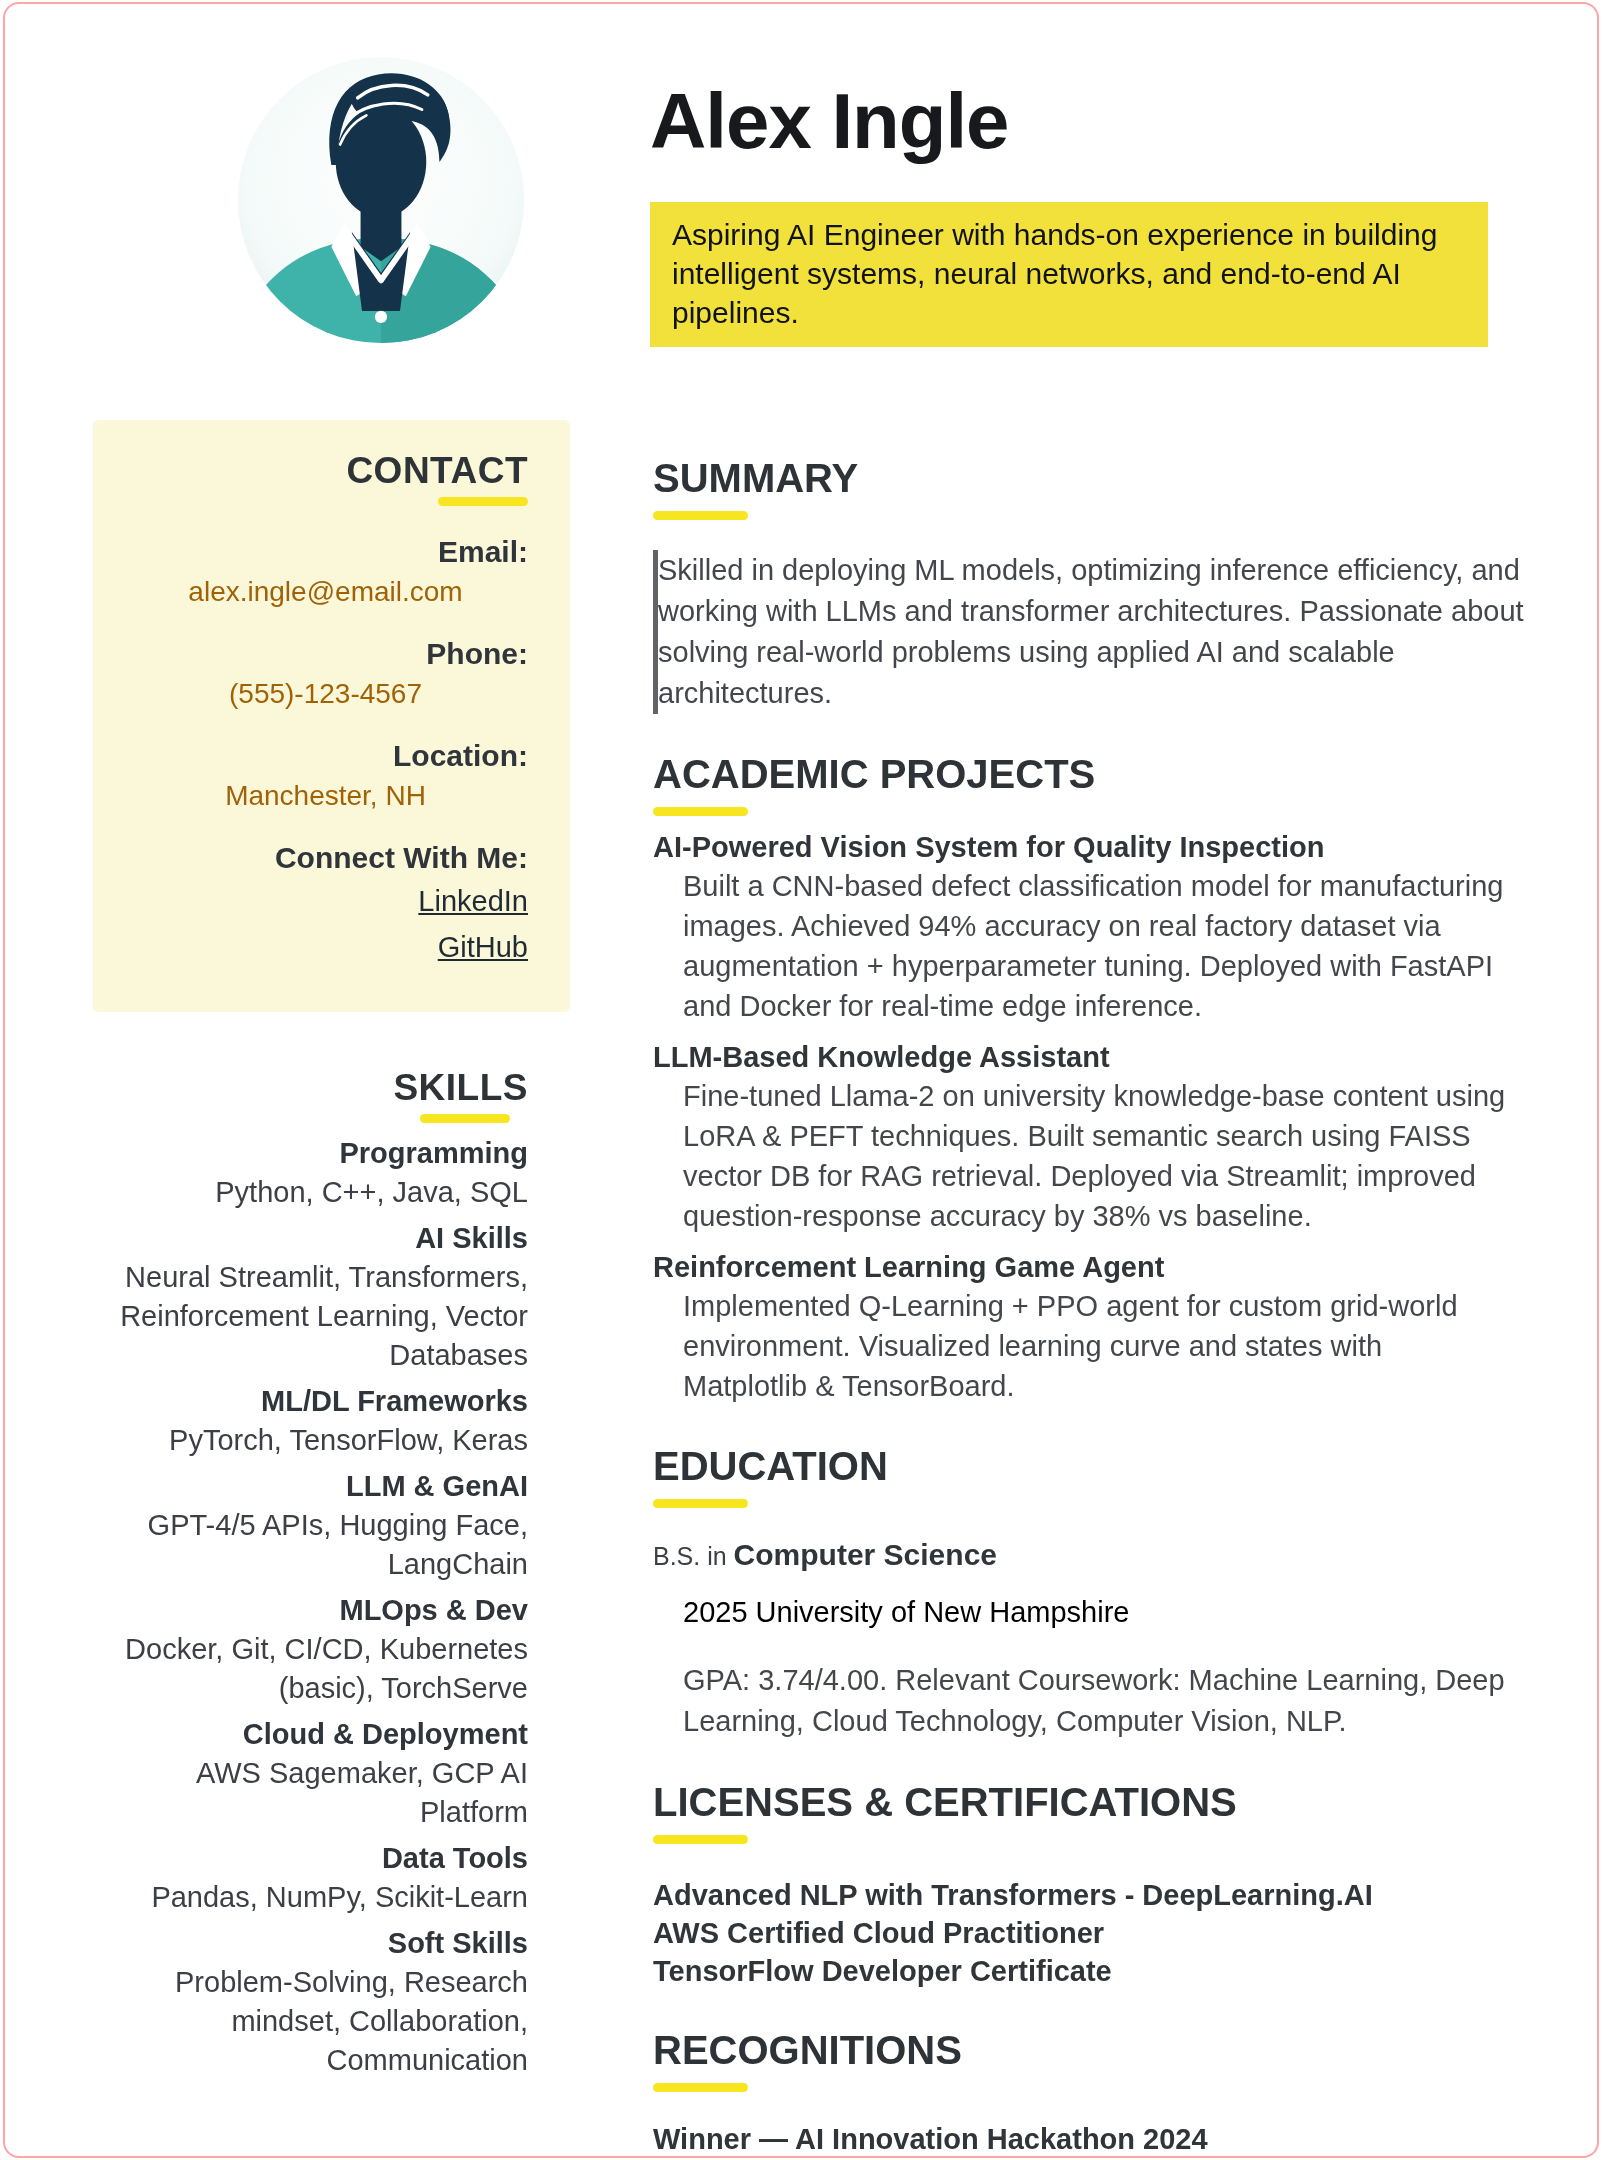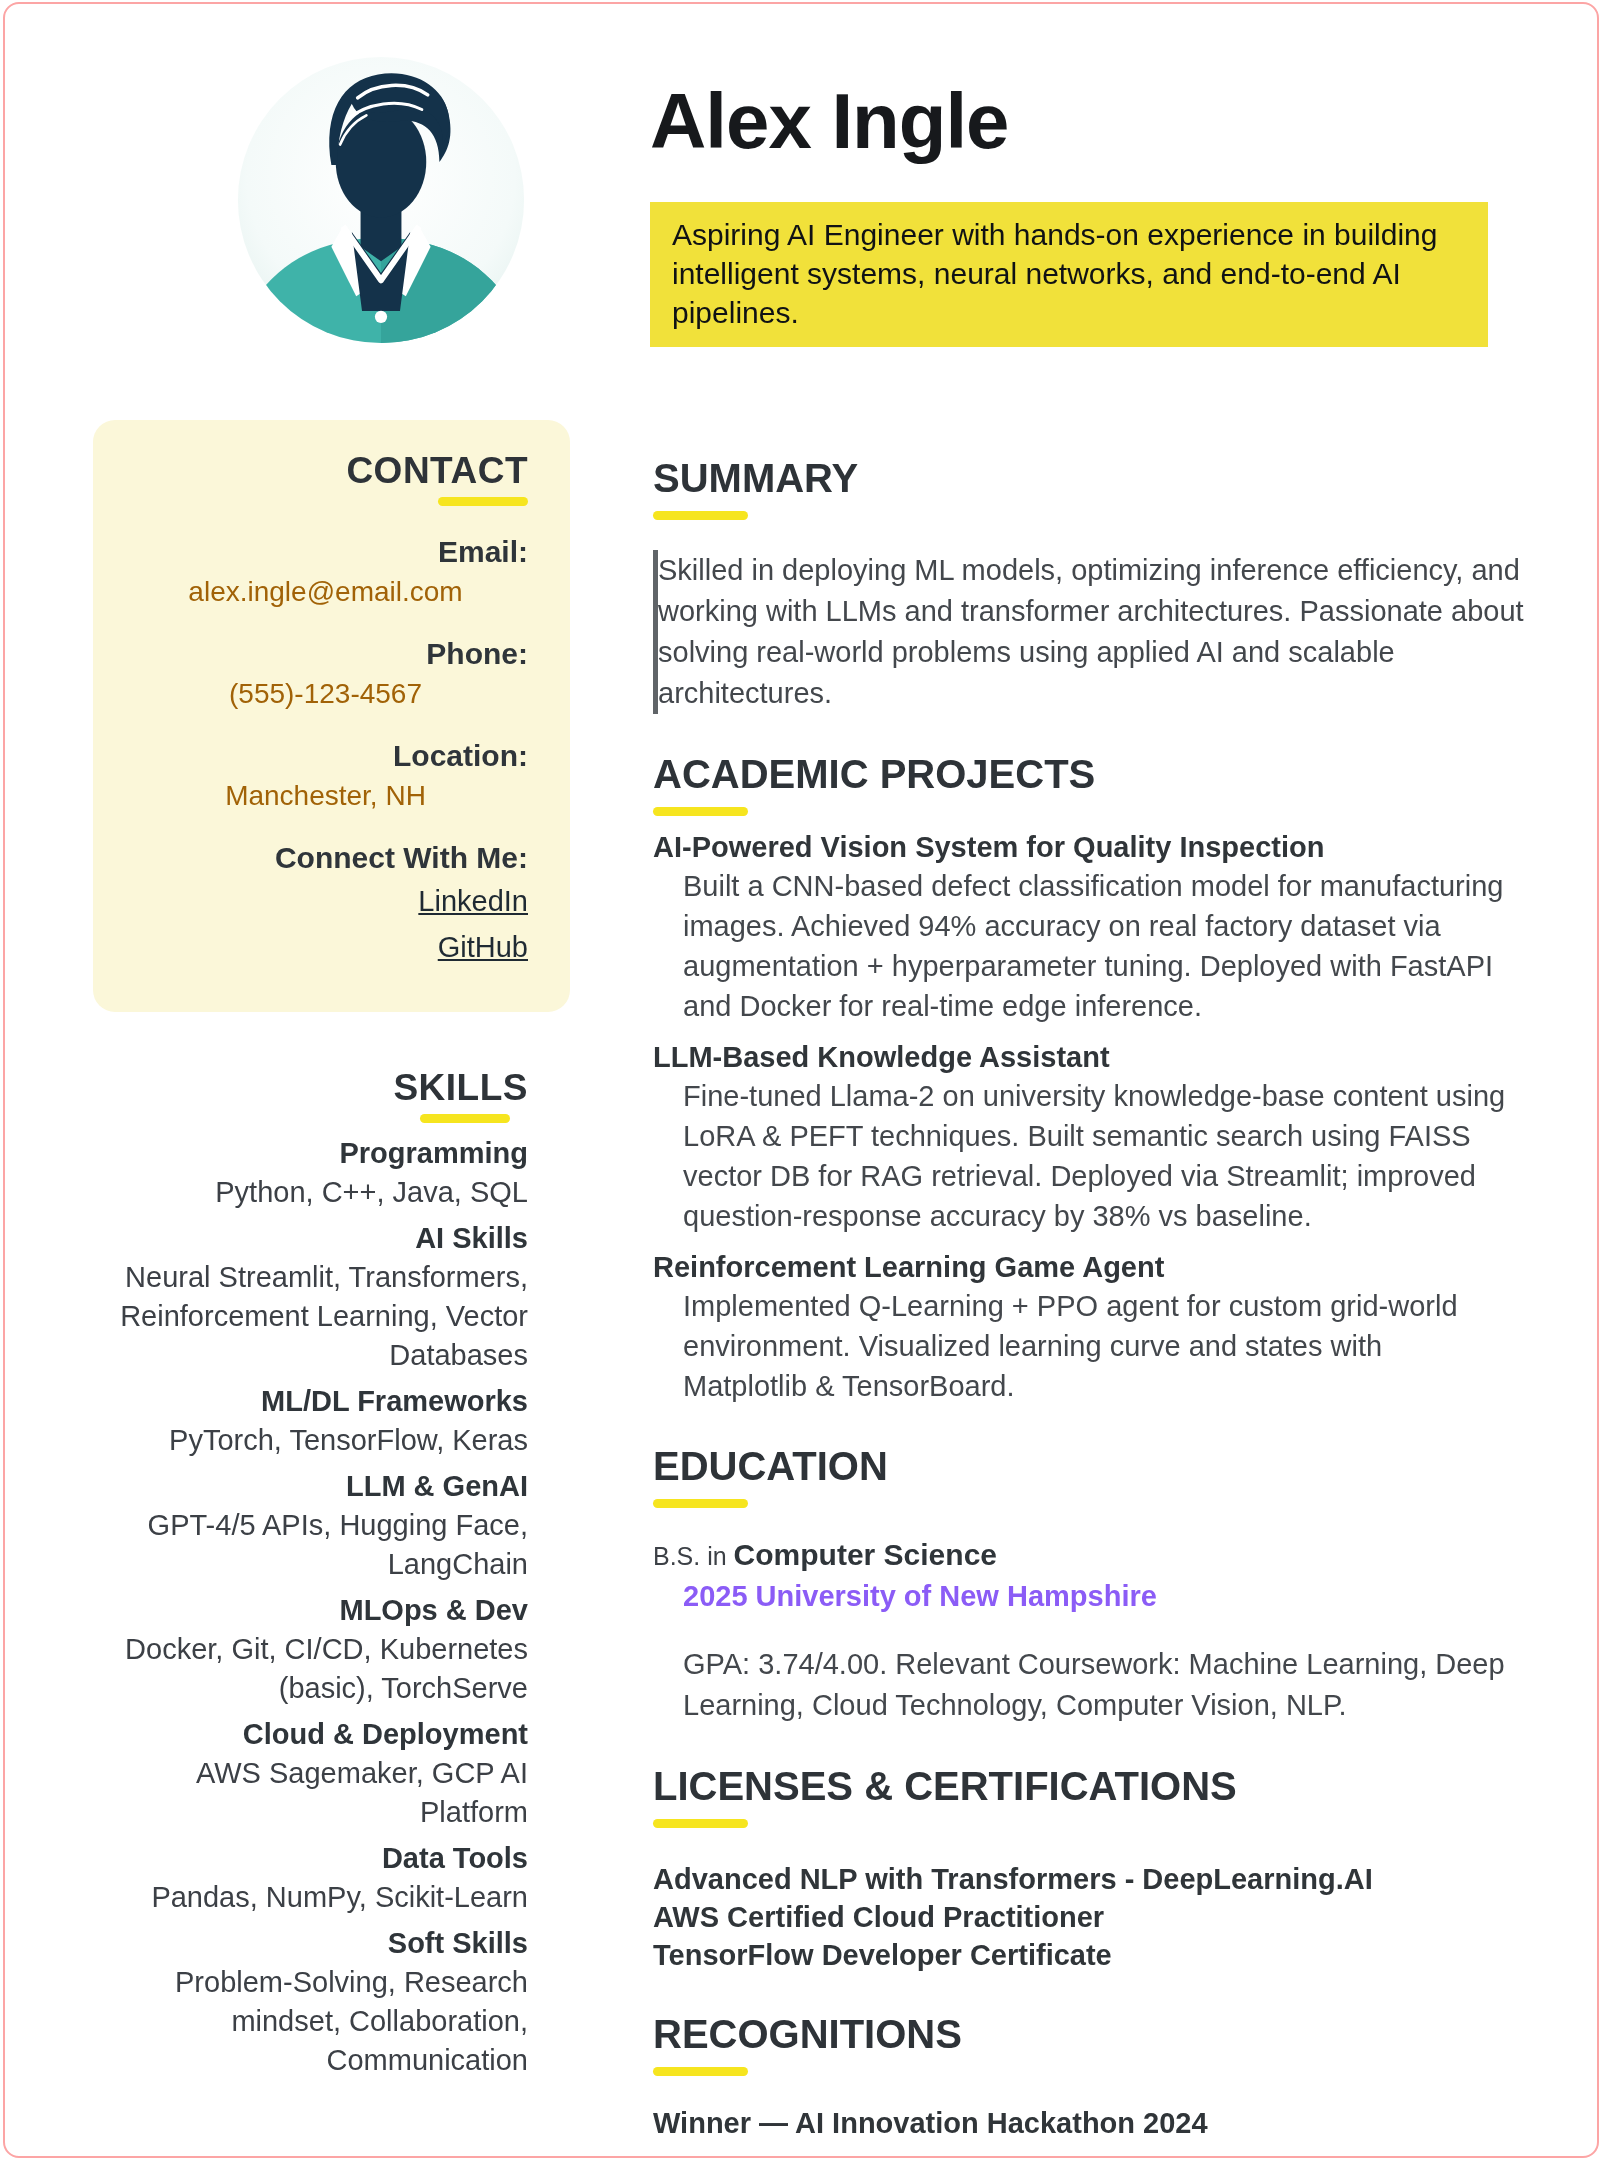--- a/index.html
+++ b/index.html
@@ -35,21 +35,21 @@
   }
   
   .columns{ display:flex; align-items:flex-start; }
   .sidebar{ width:565px; flex:0 0 565px; padding-top:36px; }
   .main{ flex:1; padding:72px 70px 0 83px; }
 
   
   .contact-card{
     margin-left:88px; width:477px;
     background:#fbf7d9;
-    border-radius:22px;
+    border-radius:6px;
     padding:30px 42px 42px 30px;
     text-align:right;
   }
   .side-h{
     font-size:37px; font-weight:800; color:#2e3338; letter-spacing:0.5px;
   }
   .underbar-r{
     display:inline-block; width:90px; height:9px; border-radius:5px;
     background:#f6e51f; margin-top:4px;
   }
@@ -75,21 +75,21 @@
     margin-top:30px;
     border-left:5px solid #606468;
     font-size:29px; line-height:41px; color:#43474c;
     max-width:872px;
   }
   .proj{ margin-top:12px; }
   .proj-title{ font-size:29px; font-weight:700; color:#303539; line-height:38px; }
   .proj-body{ padding-left:30px; font-size:29px; line-height:40px; color:#43474c; max-width:860px; }
   .edu-degree{ margin-top:30px; font-size:25px; color:#3c4046; }
   .edu-degree b{ font-size:30px; font-weight:700; color:#2f353a; }
-  .edu-line{ padding-left:30px; font-size:29px; line-height:40px; color:#8b5cf6; margin-top:4px;font-weight:bold; }
+  .edu-line{ padding-left:30px; font-size:29px; line-height:40px; color:#000000; margin-top:20px; }
   .edu-details{ padding-left:30px; font-size:29px; line-height:41px; color:#43474c; margin-top:28px; max-width:860px; }
   .cert-list{ margin-top:32px; }
   .cert-item{ font-size:29px; font-weight:700; color:#303539; line-height:38px; }
   .recog{ margin-top:28px; }
   .recog-title{ font-size:29px; font-weight:700; color:#303539; line-height:38px; }
 </style>
 </head>
 <body>
 
 <div class="page">

